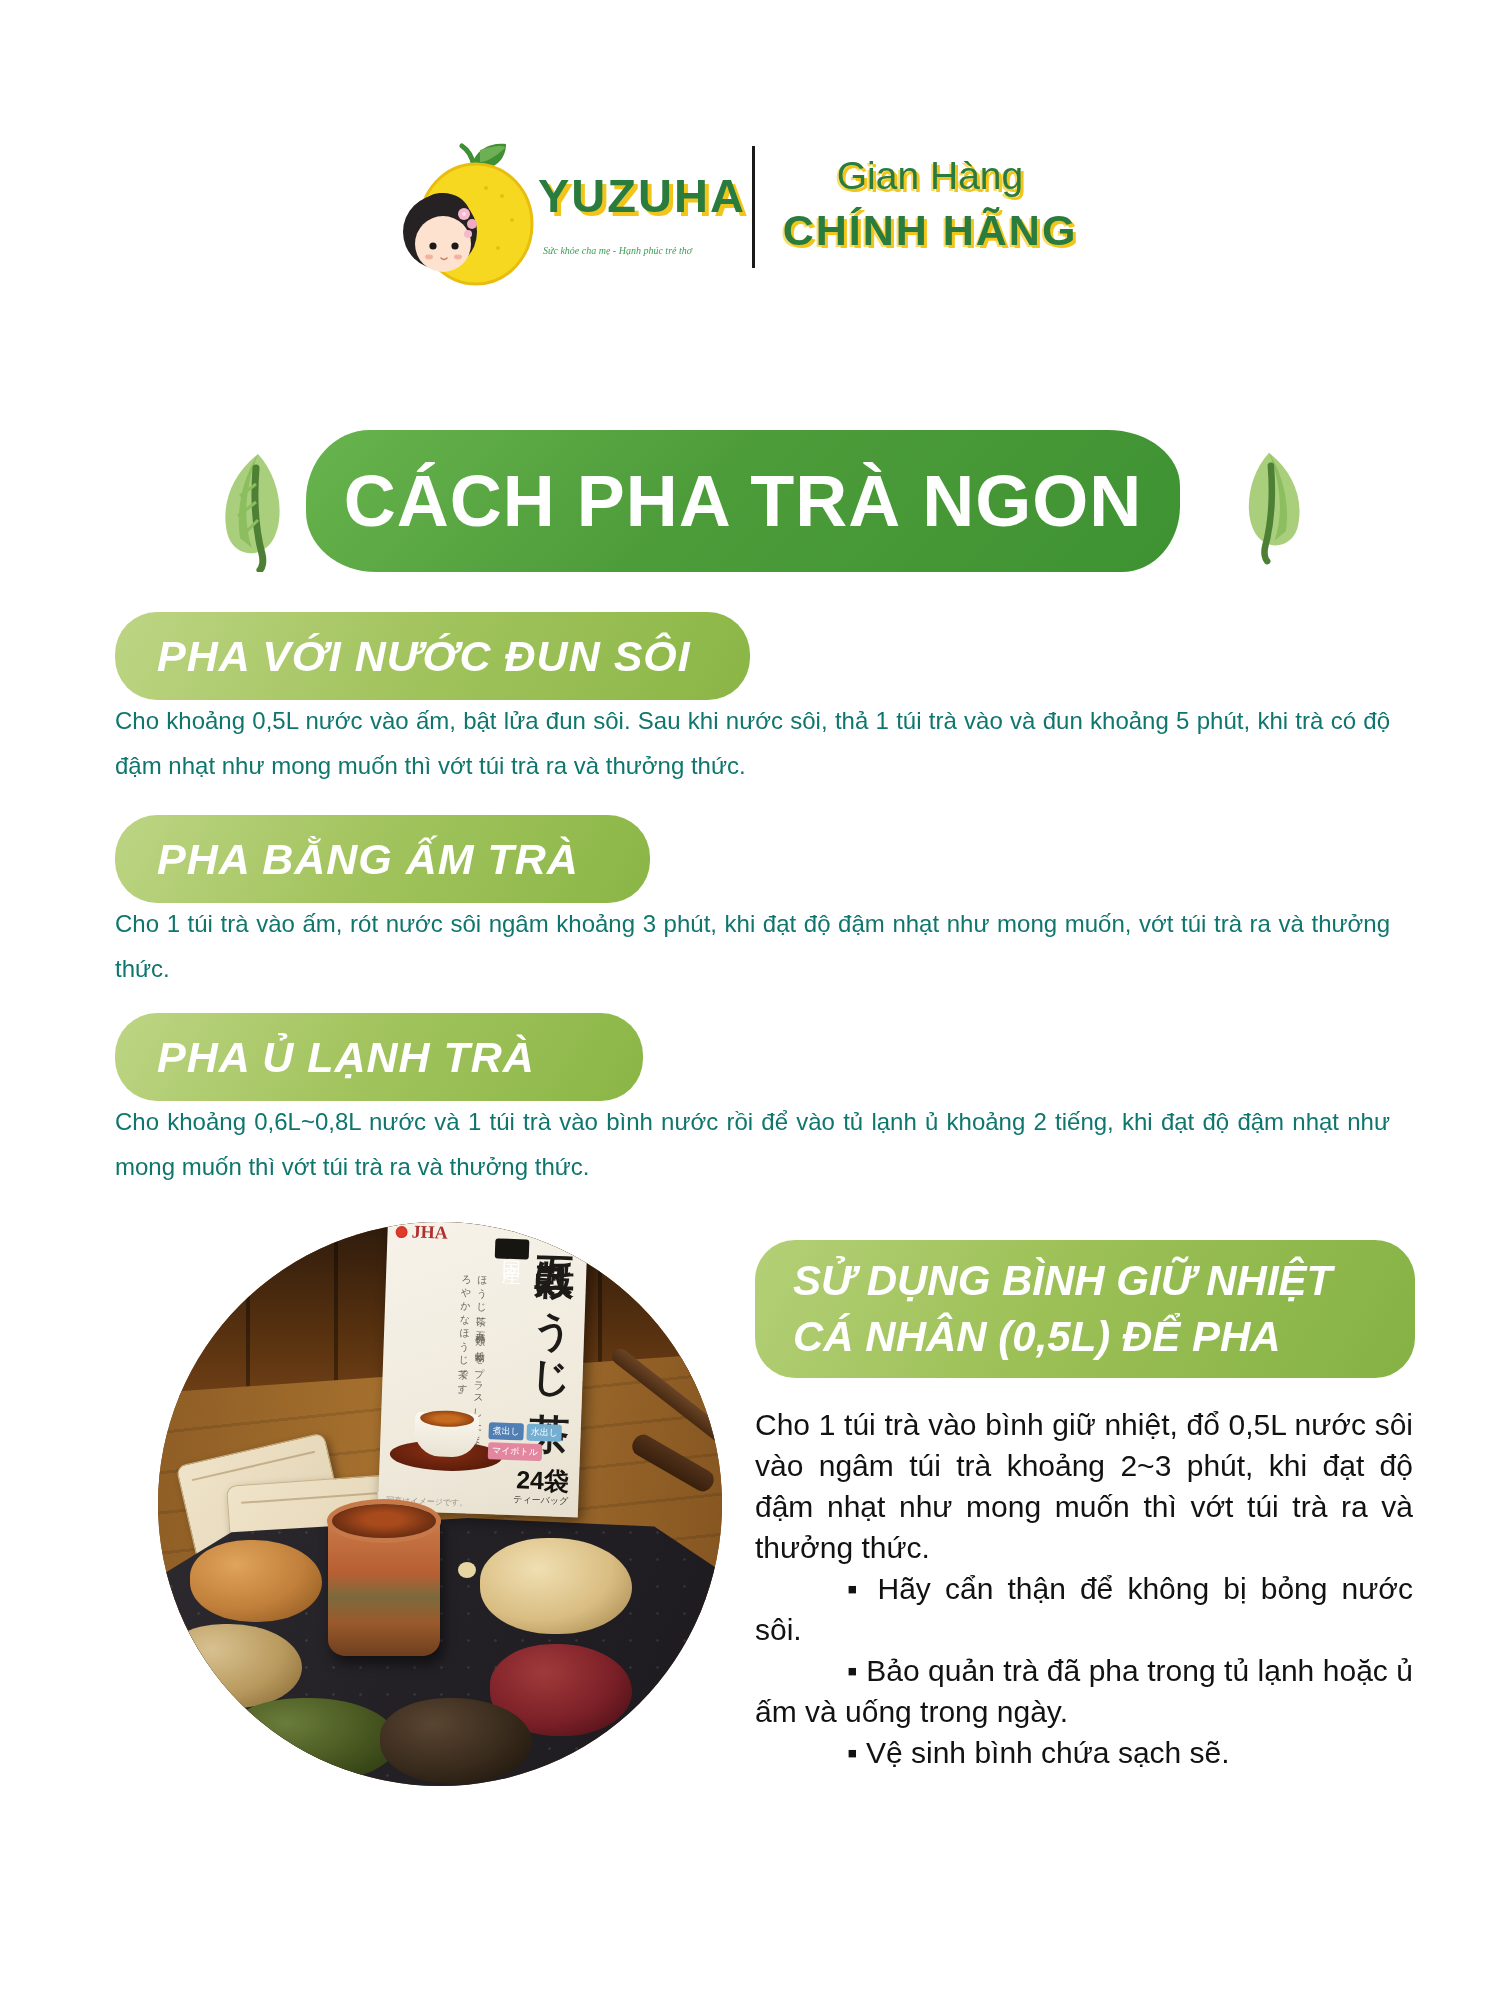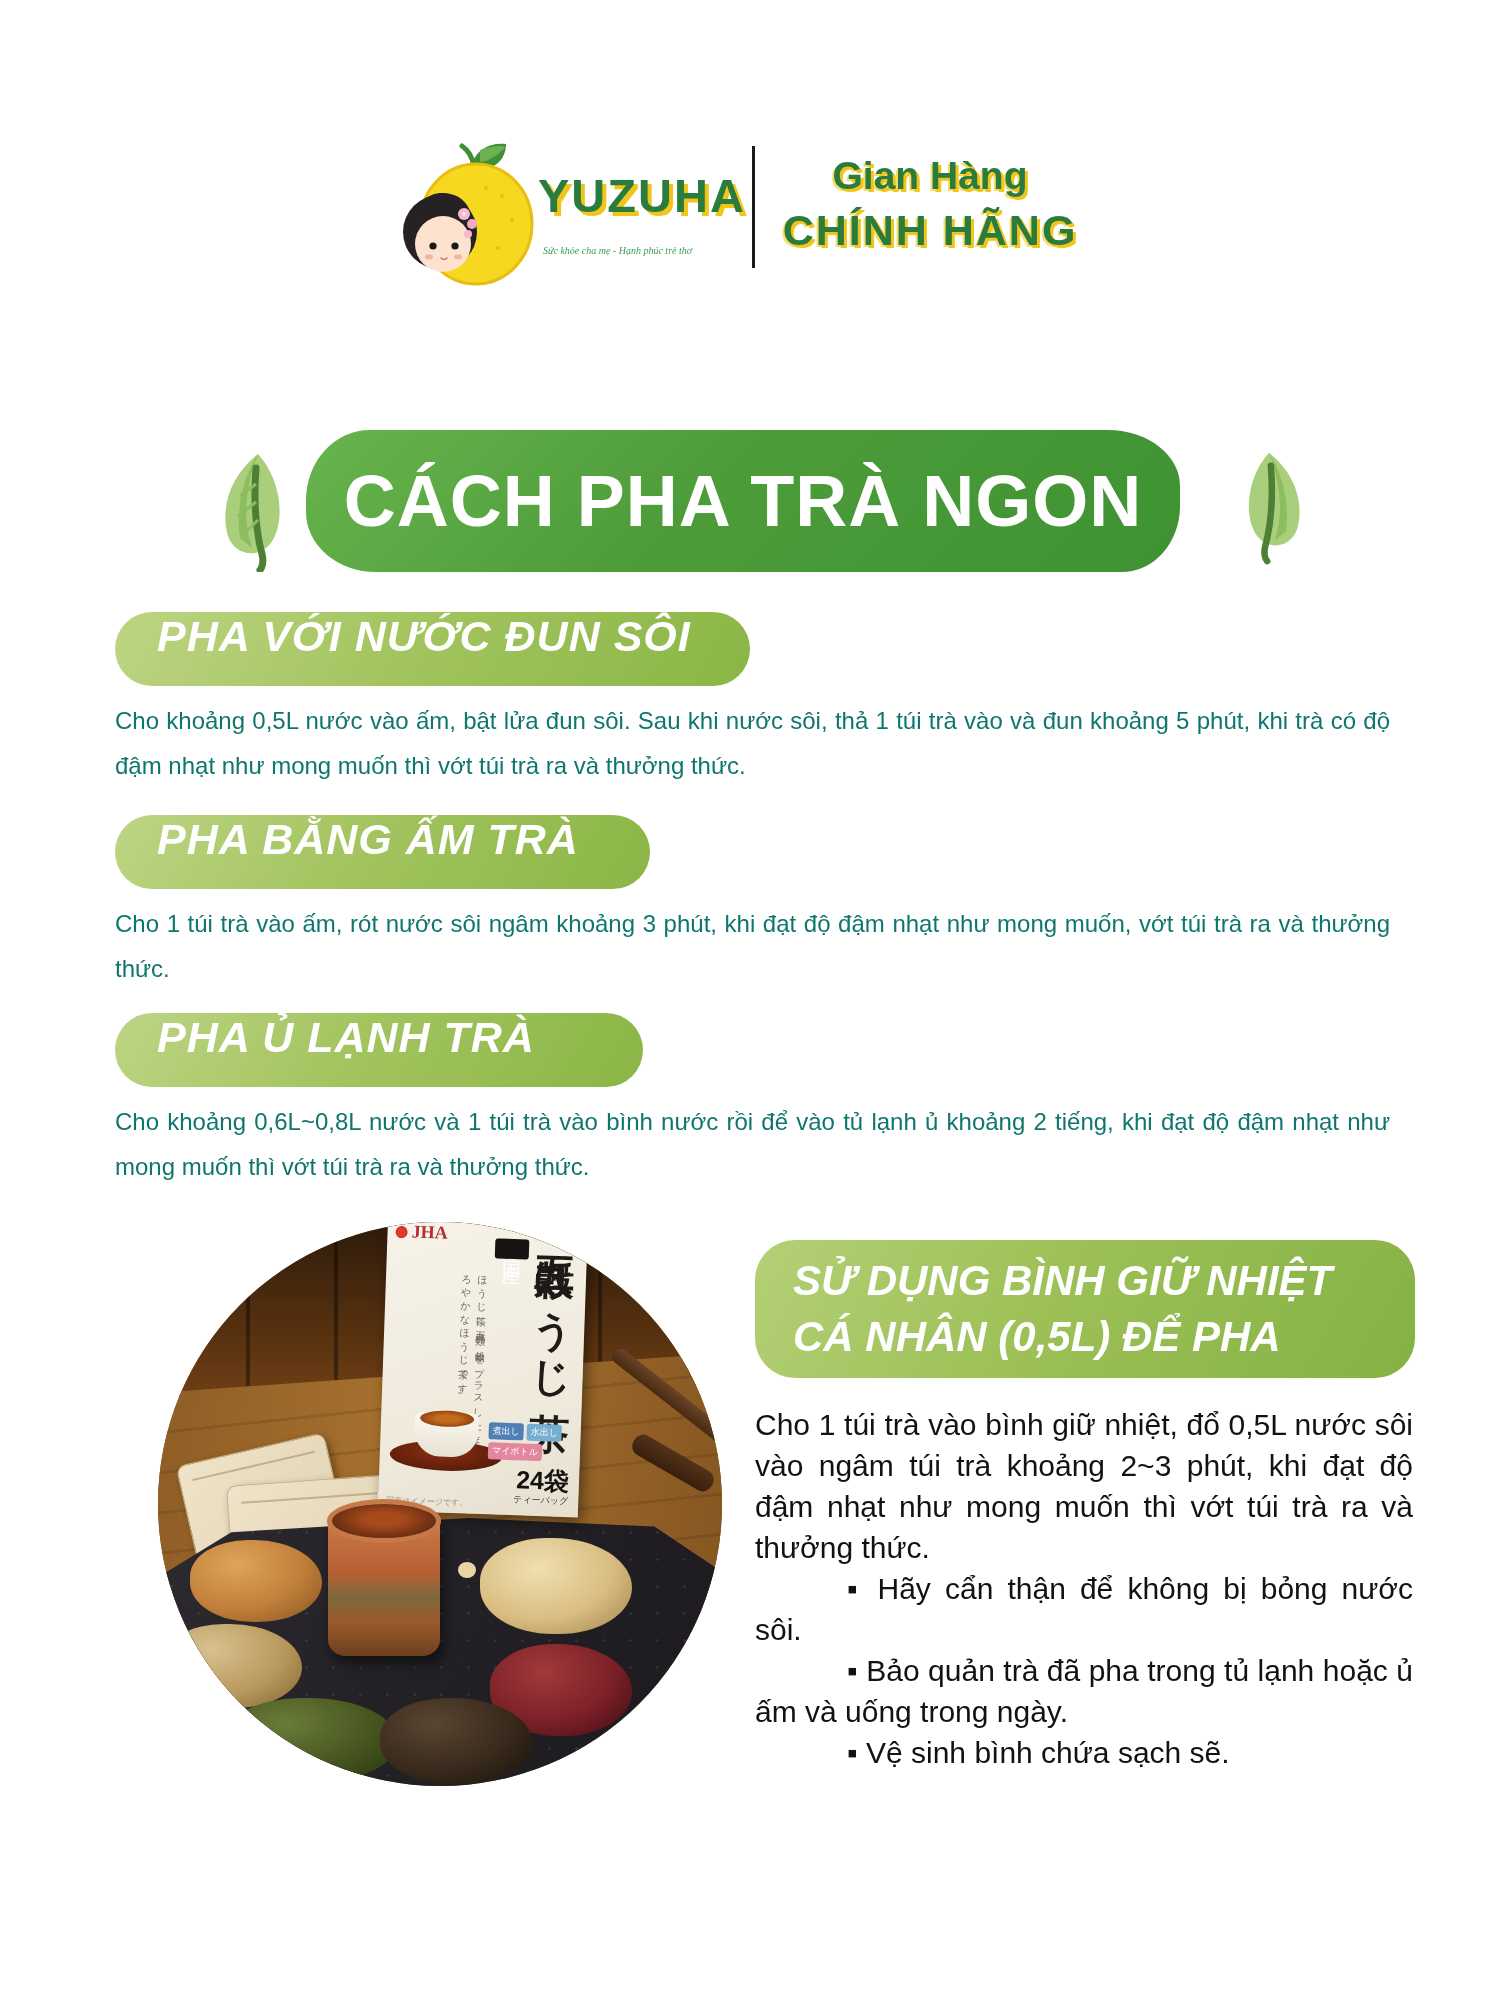--- a/index.html
+++ b/index.html
@@ -7,34 +7,34 @@
         font-family:"Liberation Sans","DejaVu Sans",sans-serif;color:#141414;}
   .abs{position:absolute;}
 
   
   .brand-name{position:absolute;left:538px;top:168px;font-size:47px;font-weight:700;letter-spacing:2px;
       color:#2a7b3e;text-shadow:4px 4px 0 #f2c51a;}
   .brand-tagline{position:absolute;left:543px;top:245px;width:260px;font-family:"Liberation Serif","DejaVu Serif",serif;
       font-style:italic;font-size:10px;color:#3a9e55;}
   .header-divider{position:absolute;left:752px;top:146px;width:3px;height:122px;background:#1a1a1a;}
   .store-badge{position:absolute;left:775px;top:154px;width:310px;text-align:center;}
-  .store-line1{font-size:39px;font-weight:700;color:#2a7b3e;text-shadow:3px 3px 0 #f2c51a,-2px 2px 0 #f9dc6a;}
+  .store-line1{font-size:39px;font-weight:400;color:#2a7b3e;text-shadow:3px 3px 0 #f2c51a,-2px 2px 0 #f9dc6a;}
   .store-line2{font-size:43px;font-weight:700;letter-spacing:2px;color:#2a7b3e;margin-top:8px;
       text-shadow:3px 3px 0 #f2c51a,-2px 2px 0 #f9dc6a;}
 
   
   .title-banner{position:absolute;left:306px;top:430px;width:874px;height:142px;
       background:linear-gradient(135deg,#68b44e 0%,#4d9c3a 45%,#3e9232 100%);
       border-radius:64px 72px 58px 70px / 70px 56px 66px 60px;
       display:flex;align-items:center;justify-content:center;}
   .title-banner span{color:#ffffff;font-size:72px;font-weight:700;letter-spacing:1px;white-space:nowrap;}
   .leaf{position:absolute;}
 
   
-  .pill{position:absolute;height:74px;border-radius:42px;display:flex;align-items:flex-start;
+  .pill{position:absolute;height:88px;border-radius:42px;display:flex;align-items:center;
       background:linear-gradient(120deg,#bdd584 0%,#a3c45f 45%,#8ab646 100%);}
   .pill span{color:#ffffff;font-style:italic;font-weight:700;font-size:43px;letter-spacing:1px;
       padding-left:42px;white-space:nowrap;}
   .body-text{position:absolute;left:115px;width:1275px;font-size:24px;line-height:45px;
       text-align:justify;color:#0f766e;}
 
   
   .thermos-pill{position:absolute;left:755px;top:1240px;width:660px;height:138px;border-radius:40px;
       background:linear-gradient(120deg,#b4d077 0%,#9cc056 45%,#85b244 100%);
       display:flex;flex-direction:column;justify-content:center;padding-left:38px;box-sizing:border-box;}

